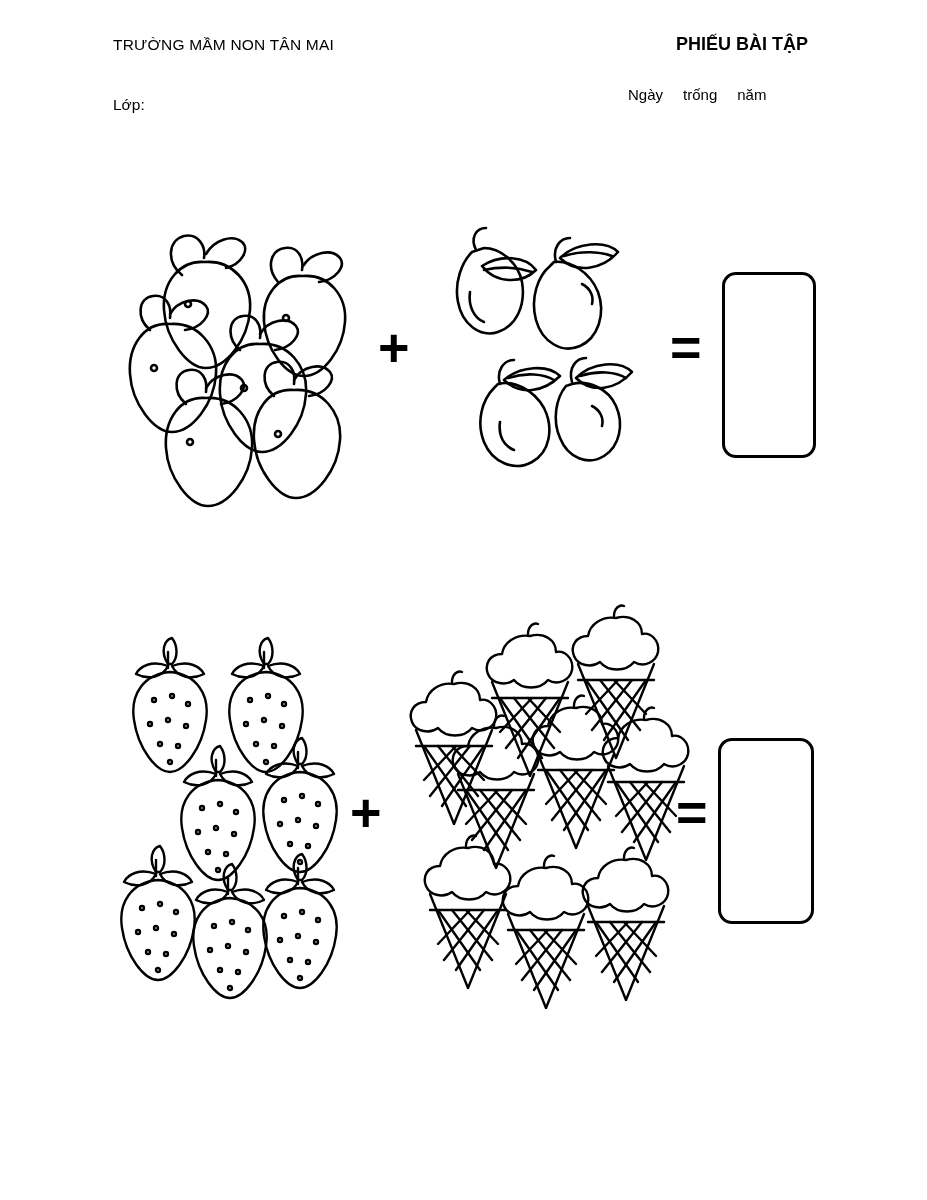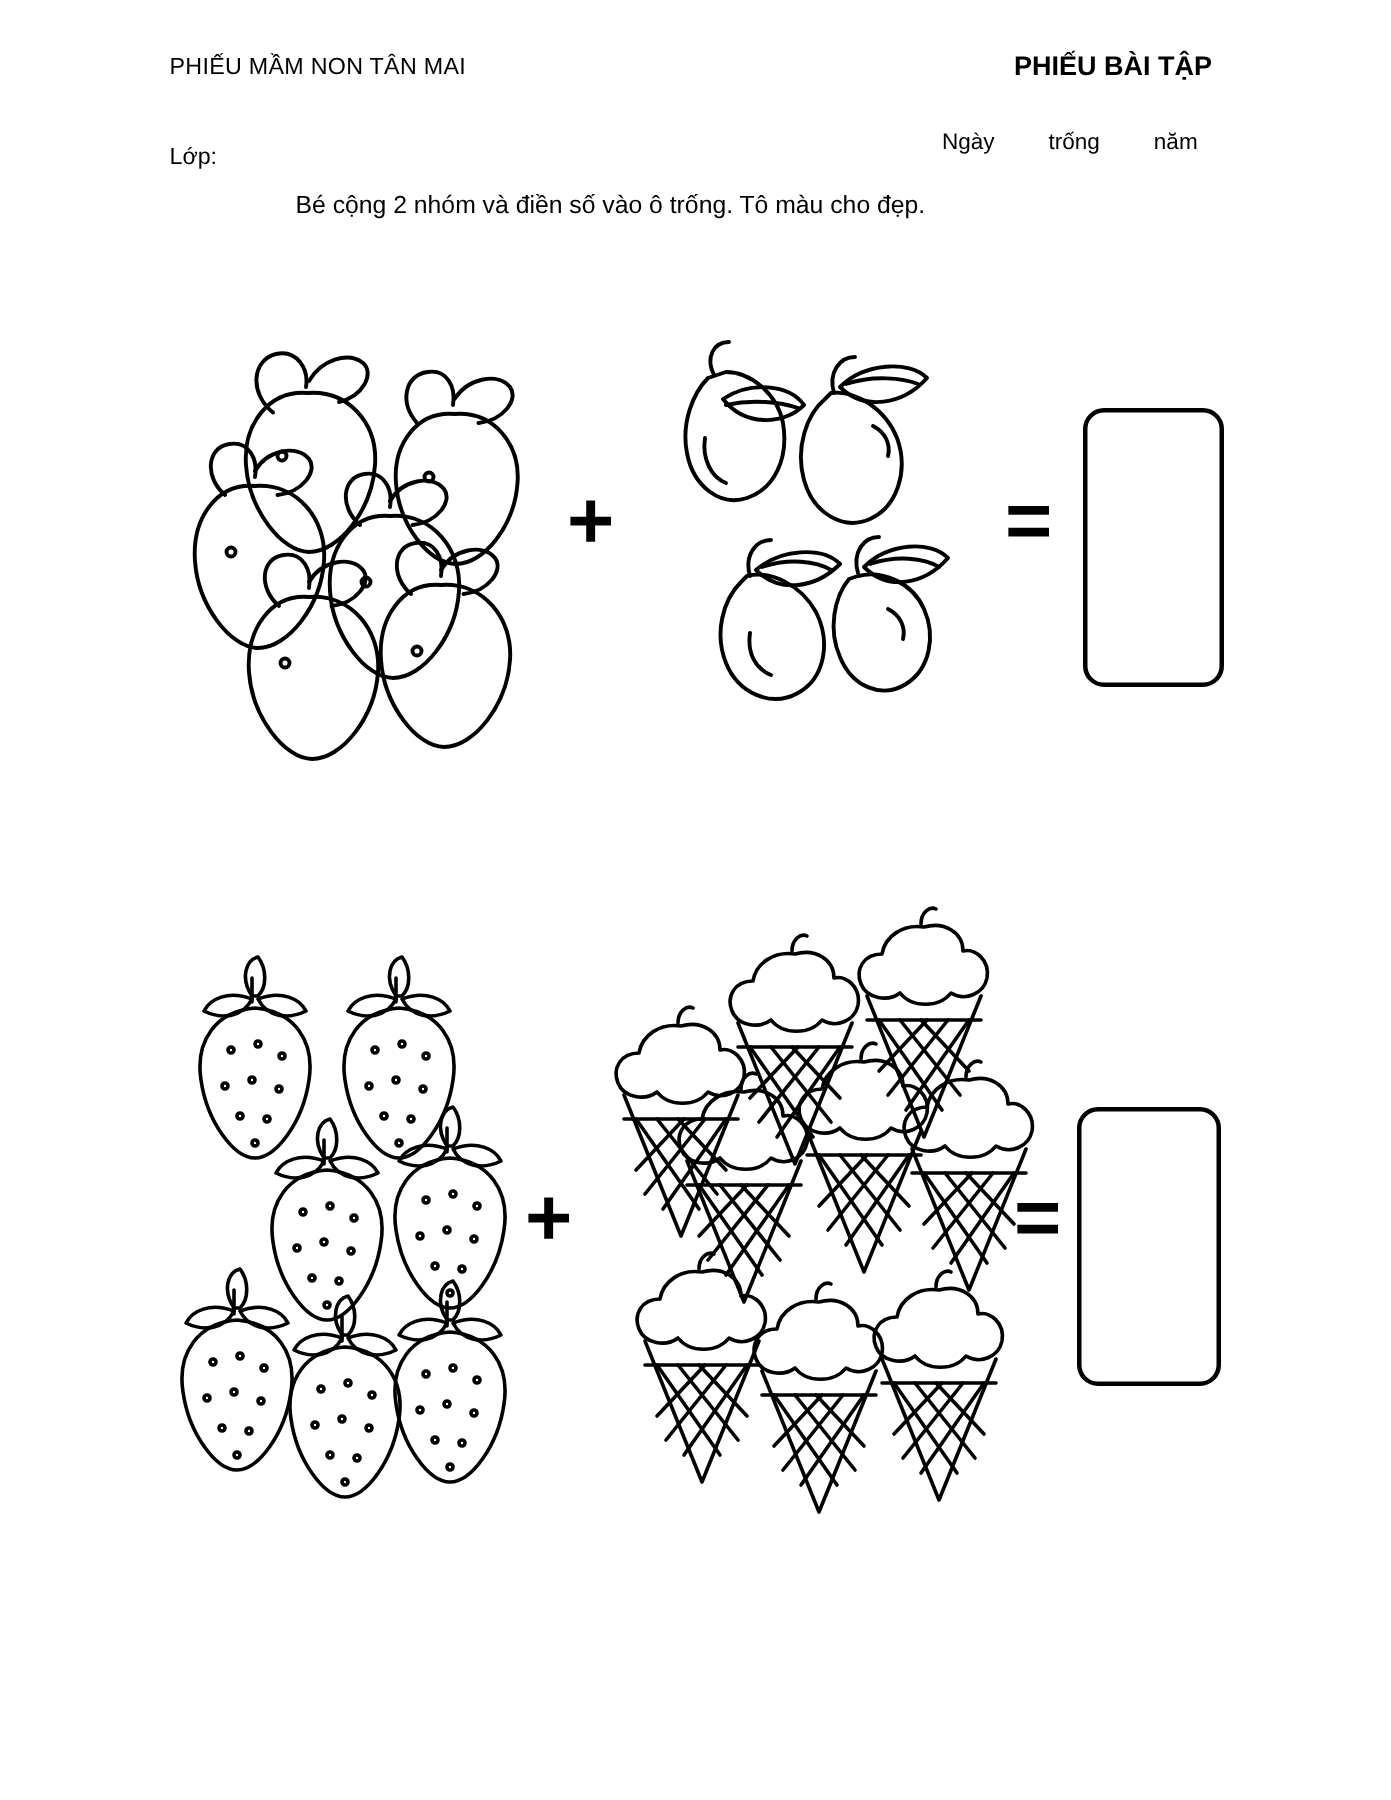--- a/index.html
+++ b/index.html
@@ -60,21 +60,21 @@
     font-weight: bold;
     white-space: nowrap;
   }
   .date-row {
     position: absolute;
     left: 628px;
     top: 60px;
     width: 260px;
     font-size: 15px;
     display: flex;
-    gap: 36px;
+    gap: 20px;
     white-space: nowrap;
   }
 
   
   .instruction {
     position: absolute;
     left: 197px;
     top: 128px;
     font-size: 16.5px;
     white-space: nowrap;
@@ -133,31 +133,30 @@
     height: 100%;
   }
   .art svg { display: block; width: 100%; height: 100%; }
 </style>
 </head>
 <body>
 
 <div class="page">
 
   <div class="header">
-    <div class="school-name">PHIẾU MẦM NON TÂN MAI</div>
+    <div class="school-name">TRƯỜNG MẦM NON TÂN MAI</div>
     <div class="class-line">Lớp:</div>
     <div class="sheet-title">PHIẾU BÀI TẬP</div>
     <div class="date-row">
       <span>Ngày</span>
       <span>trống</span>
       <span>năm</span>
     </div>
   </div>
 
-  <div class="instruction">Bé cộng 2 nhóm và điền số vào ô trống. Tô màu cho đẹp.</div>
 
   <div class="exercise" id="exercise-1">
 
     <div class="group" id="group-apples">
       <div class="art">
         <svg viewBox="0 0 250 340" xmlns="http://www.w3.org/2000/svg" fill="none" stroke="#000" stroke-width="2.6" stroke-linecap="round" stroke-linejoin="round">
 
           <g>
             <path d="M72 75 C56 62 58 40 74 36 C88 33 96 46 94 58"></path>
             <path d="M96 54 C104 40 122 34 132 42 C140 49 132 64 116 68"></path>

